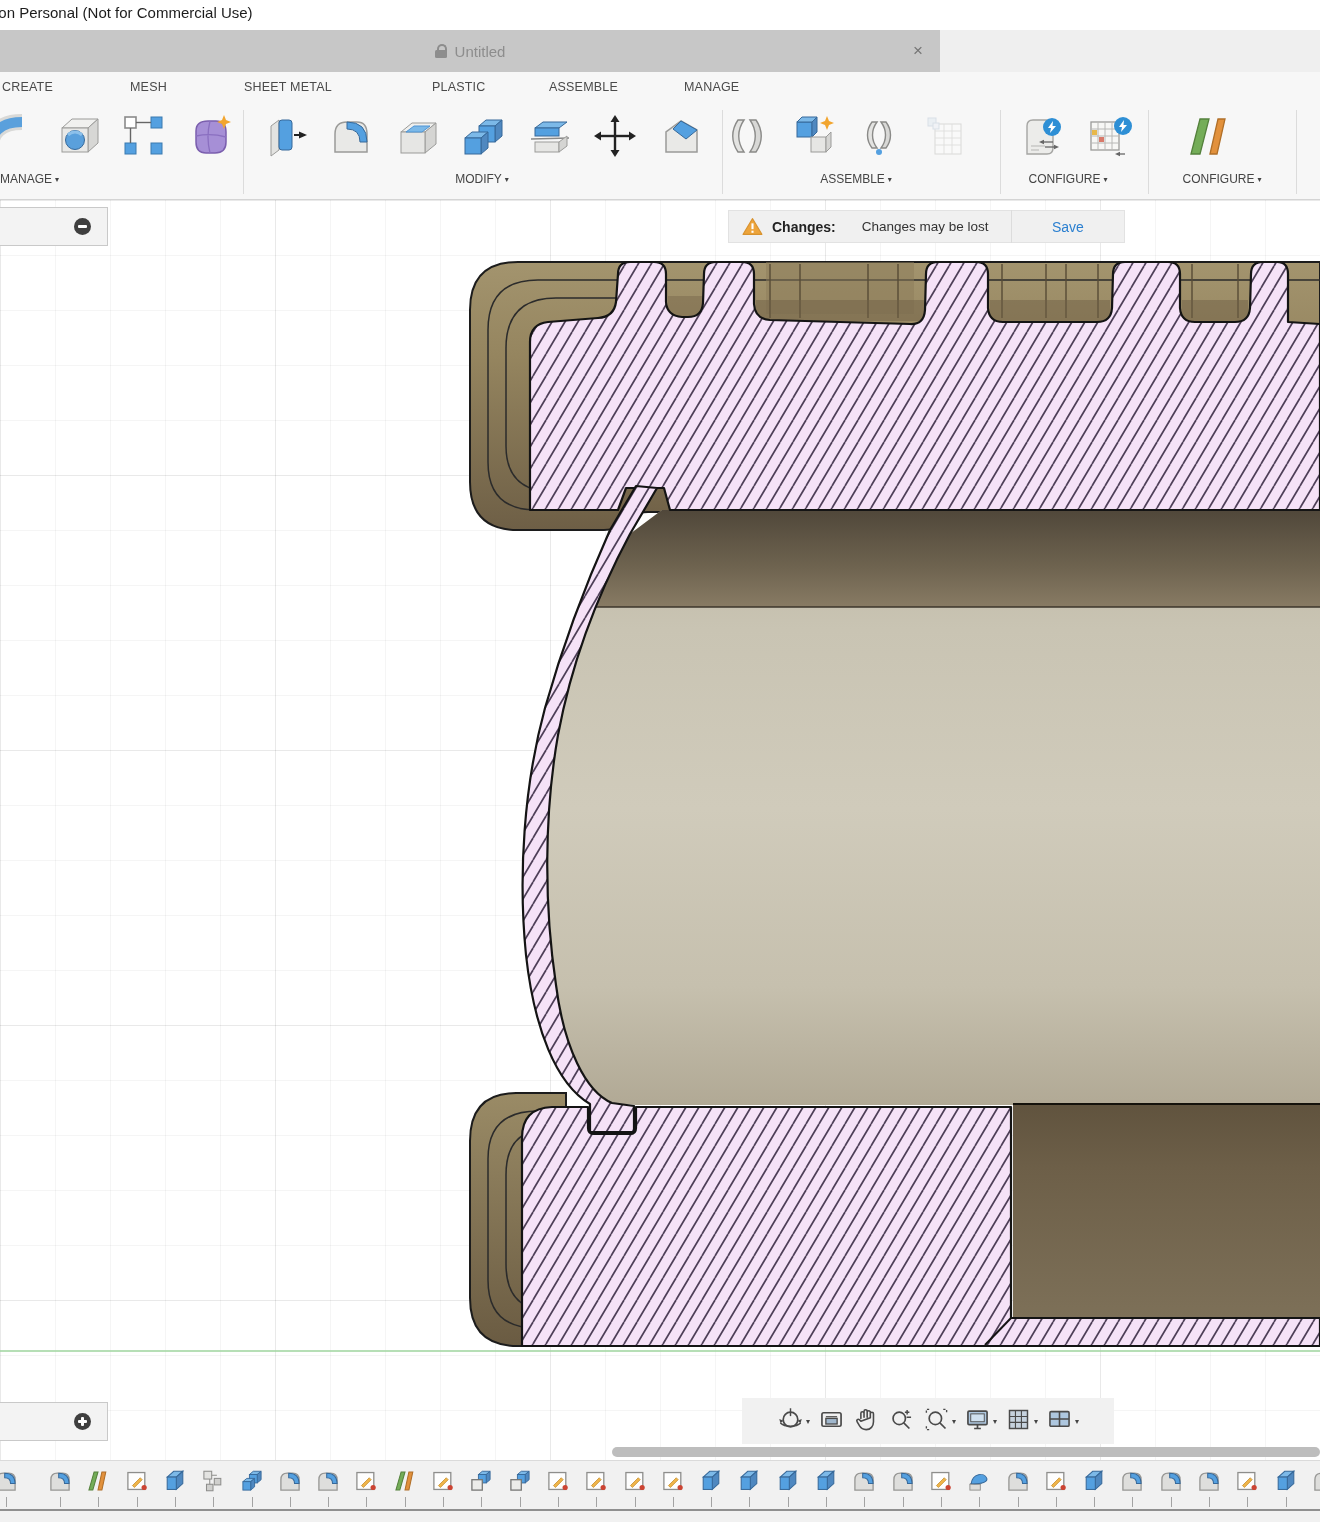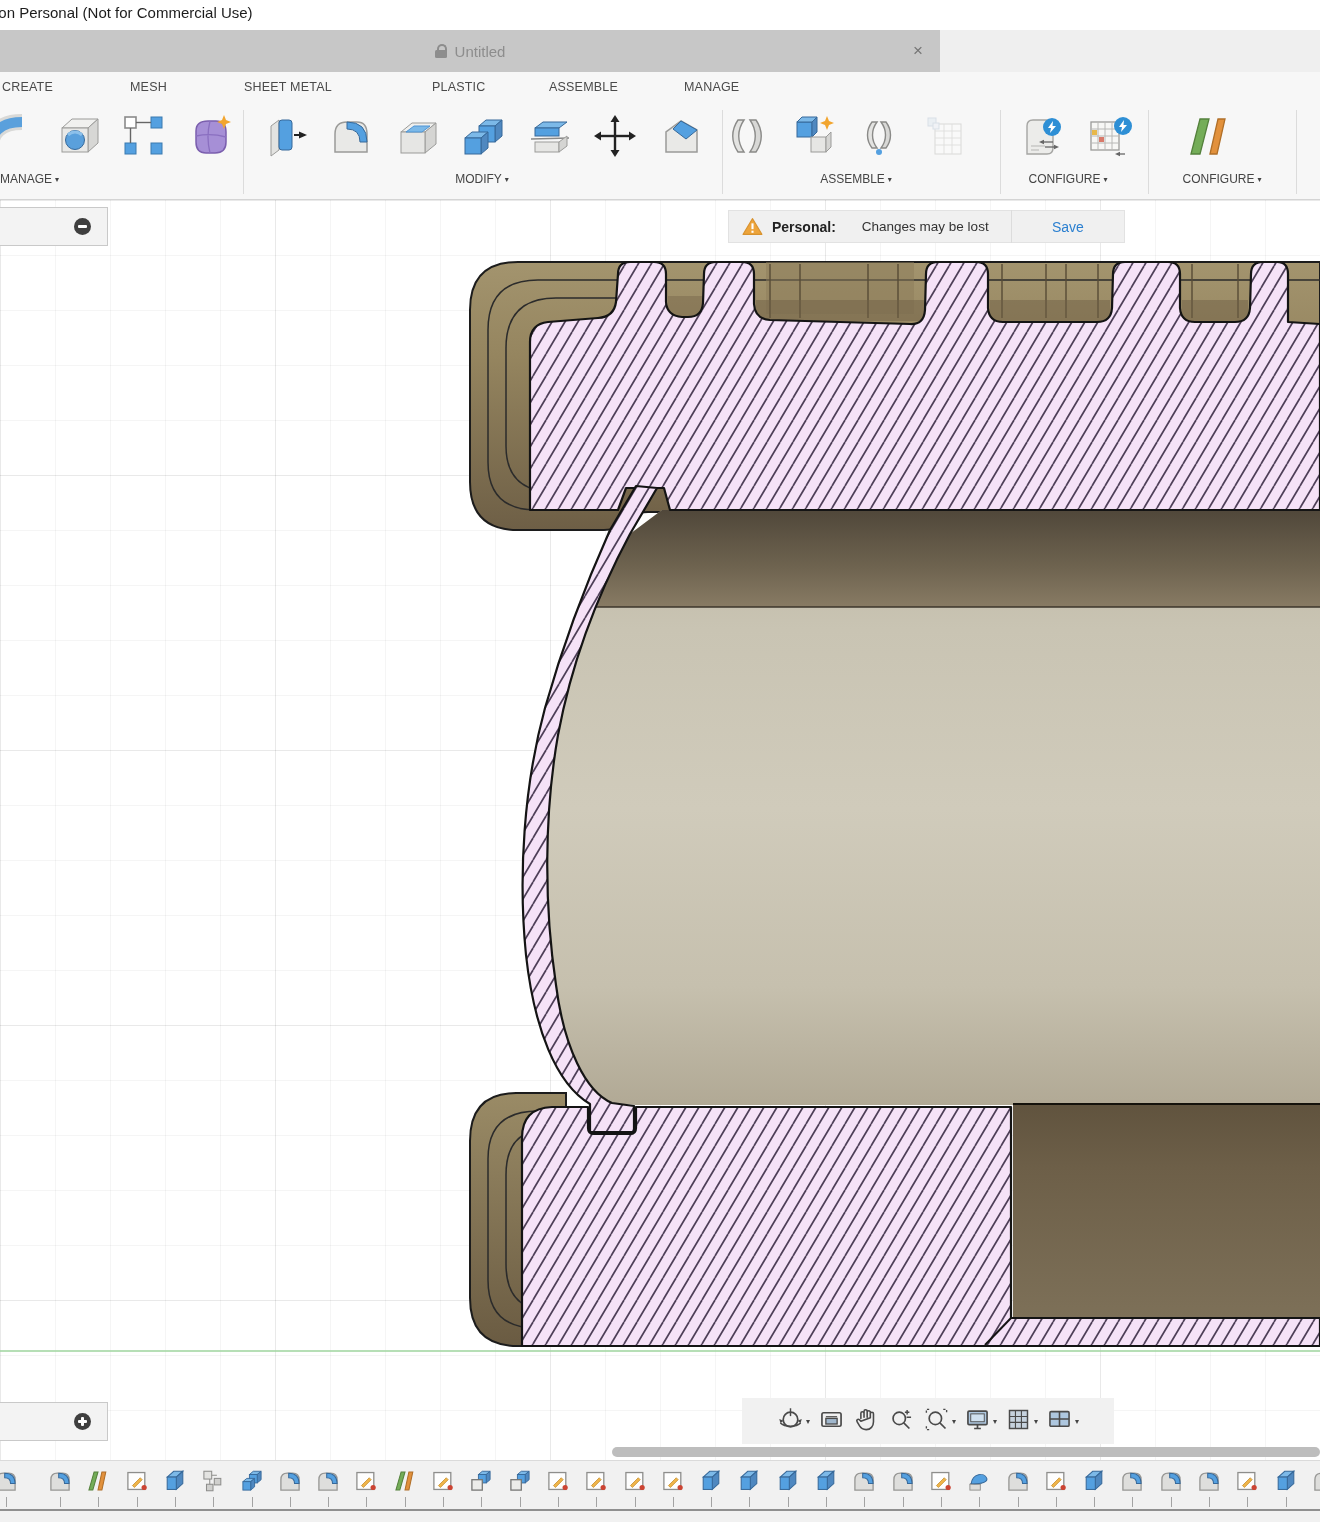--- a/index.html
+++ b/index.html
@@ -388,21 +388,21 @@
       </div>
 </div>
 </div>
 
 <div id="unsaved" class="abs">
   <svg class="warn" viewBox="0 0 20 18">
     <path d="M10 1.5 L19 16.5 H1 Z" fill="#eda43b" stroke="#d8922e" stroke-width="1" stroke-linejoin="round"></path>
     <rect x="9" y="6" width="2" height="5.5" fill="#fff"></rect>
       <rect x="9" y="13" width="2" height="2" fill="#fff"></rect>
   </svg>
-  <span class="status">Personal:</span>
+  <span class="status">Changes:</span>
   <span class="msg">Changes may be lost</span>
   <span class="sep" style="margin-left:auto"></span>
   <span class="save">Save</span>
 </div>
 
 <div id="navbar" class="abs">
     <div class="nav-tool">
       <span><svg viewBox="0 0 24 24">
           <circle cx="12" cy="12" r="6.5" stroke="#4a4a4a" fill="none" stroke-width="1.5"></circle>
           <path d="M3 15 C7 19 17 19 21 15" stroke="#4a4a4a" fill="none" stroke-width="1.3"></path>

